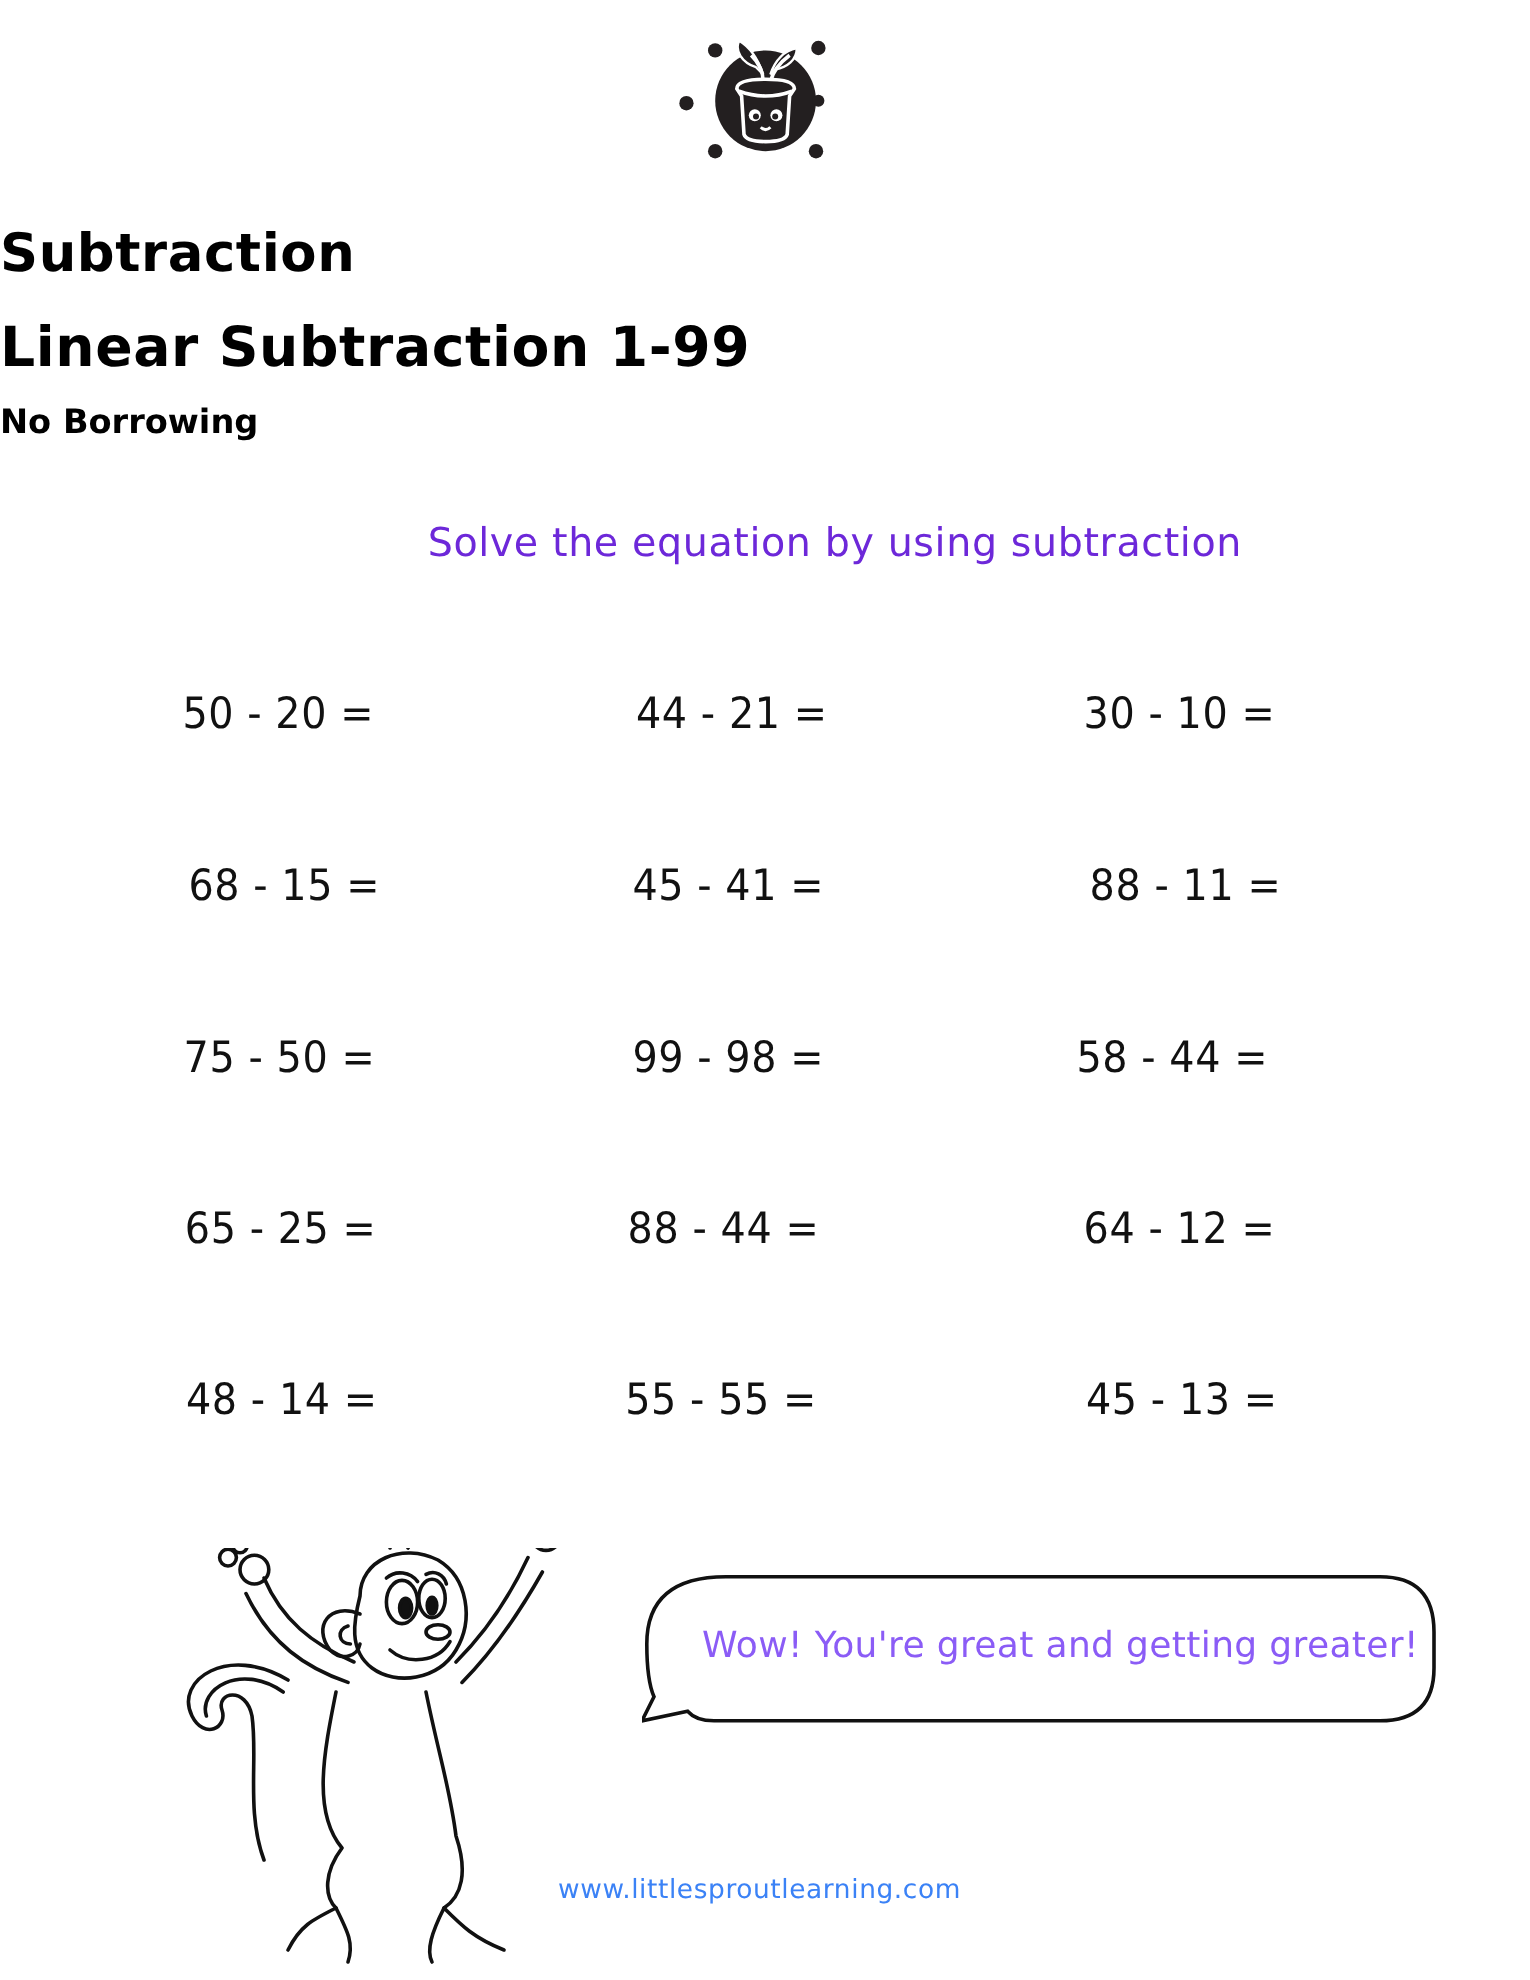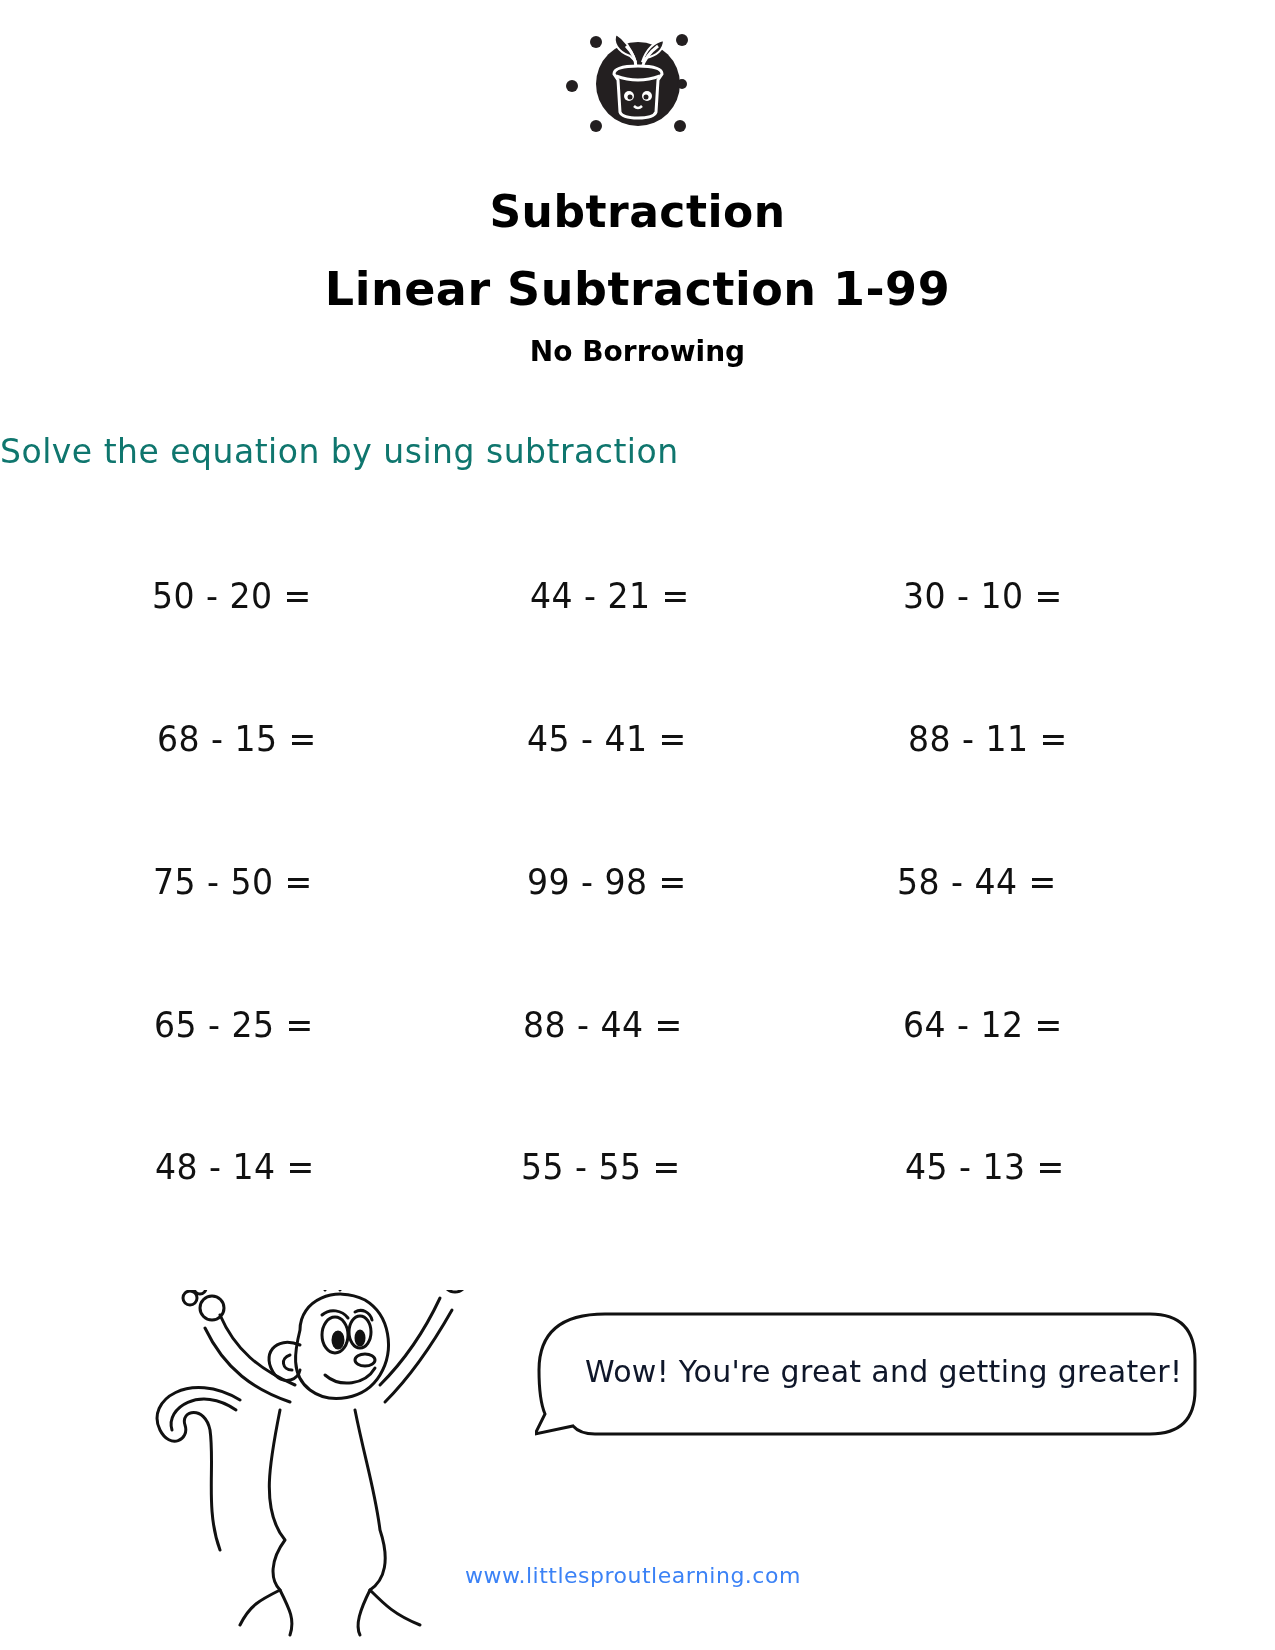--- a/index.html
+++ b/index.html
@@ -2,40 +2,40 @@
 <html><head>
   <meta charset="utf-8">
   <style>
     html, body { margin: 0; padding: 0; background: #ffffff; }
     body {
       width: 1275px; height: 1650px; position: relative; overflow: hidden;
       font-family: "DejaVu Sans", sans-serif; color: #111;
     }
     .logo { position: absolute; left: 566px; top: 22px; width: 145px; height: 120px; }
     .title {
-      position: absolute; left: 0; width: 1275px; text-align: center;
+      position: absolute; left: 0; width: 1275px; 
       font-family: "DejaVu Sans", sans-serif; font-weight: bold; color: #000;
     }
     .t1 { top: 186px; font-size: 44px; letter-spacing: 0.5px; }
     .t2 { top: 262px; font-size: 46px; letter-spacing: 0.5px; }
     .t3 { top: 335px; font-size: 28px; }
     .instructions {
-      position: absolute; left: 0; width: 1035px; top: 432px; text-align: left;
-      font-size: 33px; font-weight: normal; color: #0f766e; letter-spacing: 0.5px;
+      position: absolute; left: 0; width: 1035px; top: 432px; text-align: right;
+      font-size: 33px; font-weight: normal; color: #6d28d9; letter-spacing: 0.5px;
     }
     .grid { position: absolute; left: 0; top: 0; width: 1275px; height: 1194px; }
     .problem {
       position: absolute; font-size: 36px; color: #111; white-space: nowrap;
       font-family: "DejaVu Sans", sans-serif; letter-spacing: 0.5px;
       transform: scaleX(0.92); transform-origin: left center;
     }
     .monkey { position: absolute; left: 150px; top: 1290px; width: 360px; height: 360px; }
     .bubble { position: absolute; left: 535px; top: 1310px; width: 665px; height: 128px; }
     .bubble-text {
-      position: absolute; left: 585px; top: 1354px; font-size: 30px; color: #0f172a;
+      position: absolute; left: 585px; top: 1354px; font-size: 30px; color: #8b5cf6;
       white-space: nowrap; letter-spacing: 0.3px;
     }
     .footer {
       position: absolute; left: 465px; top: 1563px; font-size: 22px; color: #3b82f6;
       letter-spacing: 0.5px;
     }
   </style>
 </head>
 <body>
 

